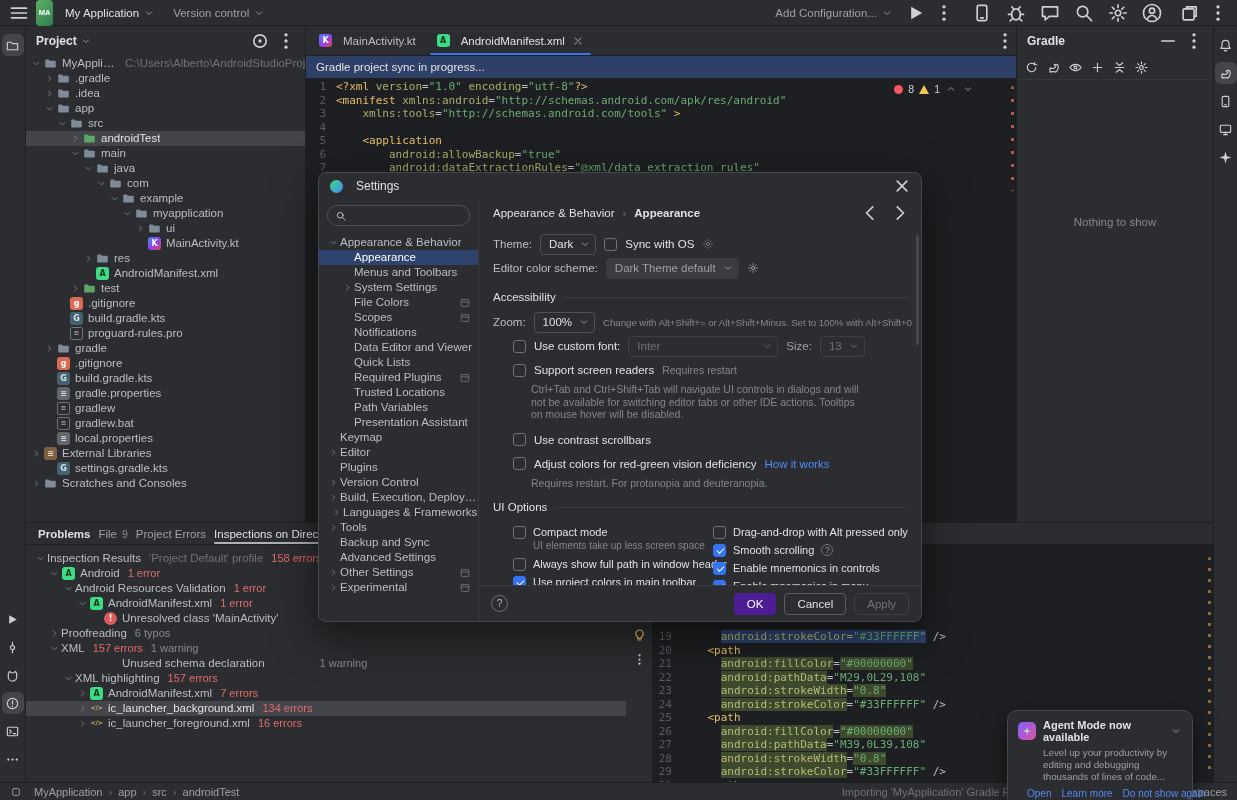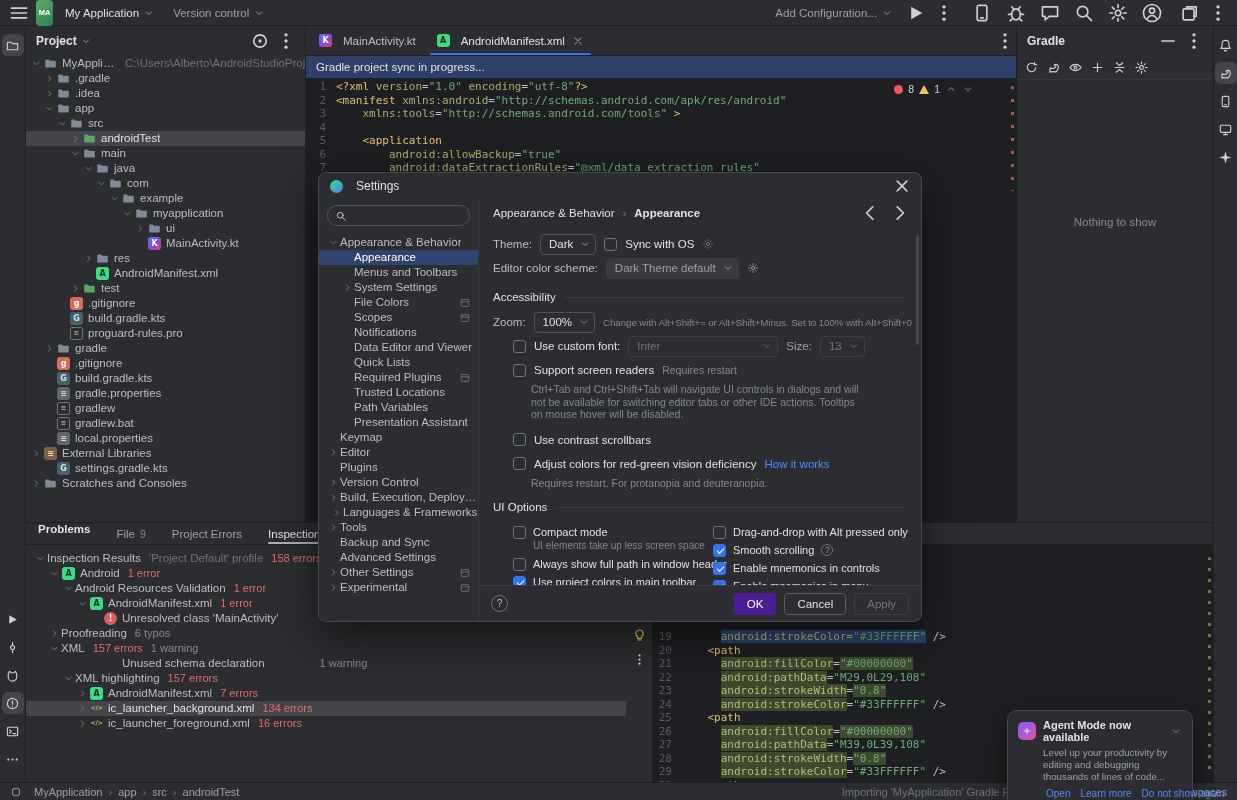--- a/index.html
+++ b/index.html
@@ -95,21 +95,21 @@
   #editor .stripe-v{top:60px;height:105px;background:repeating-linear-gradient(180deg,#b3564d 0 3px,transparent 3px 13px)}
 
   
   #gradle-panel{position:absolute;left:1016px;top:26px;width:197px;height:496px;background:#2b2d30;border-left:1px solid #1e1f22}
   #gradle-toolbar{height:24px;display:flex;align-items:center;gap:2px;padding:0 4px;border-bottom:1px solid #35373b}
   #gradle-toolbar .stripbtn{width:20px;height:20px;margin:0}
   #gradle-empty{position:absolute;left:0;right:0;top:190px;text-align:center;color:#868a91;font-size:11.5px}
 
   
   #bottom-panel{position:absolute;left:26px;top:522px;width:1187px;height:260px;background:#2b2d30;border-top:1px solid #1e1f22}
-  #bp-tabs{height:22px;display:flex;align-items:flex-start;gap:26px;padding:0 12px;font-size:11.5px;border-bottom:1px solid #1e1f22}
+  #bp-tabs{height:22px;display:flex;align-items:center;gap:8px;padding:0 12px;font-size:11.5px;border-bottom:1px solid #1e1f22}
   .bp-title{font-weight:700;color:#dfe1e5}
   .bp-tab{position:relative;height:100%;display:flex;align-items:center;gap:5px;color:#9da0a8}
   .bp-tab.active{color:#dfe1e5}
   .bp-tab.active::after{content:"";position:absolute;left:0;right:0;bottom:0;height:2px;background:#afb1b6;border-radius:1px}
   .badge{color:#868a91;font-size:10.5px}
   .badge:empty{display:none}
   #bp-body{position:absolute;left:0;right:0;top:22px;bottom:0}
   #problems-tree{position:absolute;left:0;top:6px;width:600px}
   #bp-vtools{position:absolute;left:600px;top:6px;width:26px;display:flex;flex-direction:column;align-items:center}
   #bp-vtools .stripbtn{width:20px;height:20px;margin:2px 0}
@@ -178,21 +178,21 @@
 
   
   #agent-popup{position:absolute;left:1007px;top:710px;width:186px;background:#2b2d30;border:1px solid #46484d;
     border-radius:10px;box-shadow:0 8px 24px rgba(0,0,0,.5);padding:8px 10px;z-index:40}
   .ap-row{display:flex;align-items:center;gap:7px}
   .ap-icon{width:18px;height:18px;border-radius:5px;background:linear-gradient(135deg,#7b61ff,#e052a0);
     display:flex;align-items:center;justify-content:center;color:#fff;flex:0 0 auto}
   .ap-icon svg{width:10px;height:10px}
   .ap-title{font-size:11px;font-weight:700;color:#dfe1e5;flex:1}
   .ap-body{font-size:9.8px;color:#9da0a8;line-height:12px;margin:4px 0 5px 25px}
-  .ap-links{display:flex;gap:10px;margin-left:28px;font-size:10px}
+  .ap-links{display:flex;gap:10px;margin-left:9px;font-size:10px}
   .ap-links a{color:#548af7;text-decoration:none;white-space:nowrap}
 </style>
 </head>
 <body>
 
 <div id="app">
 
   <header id="topbar">
     <span class="ibtn" data-icon="menu">
         <svg viewBox="0 0 16 16">

